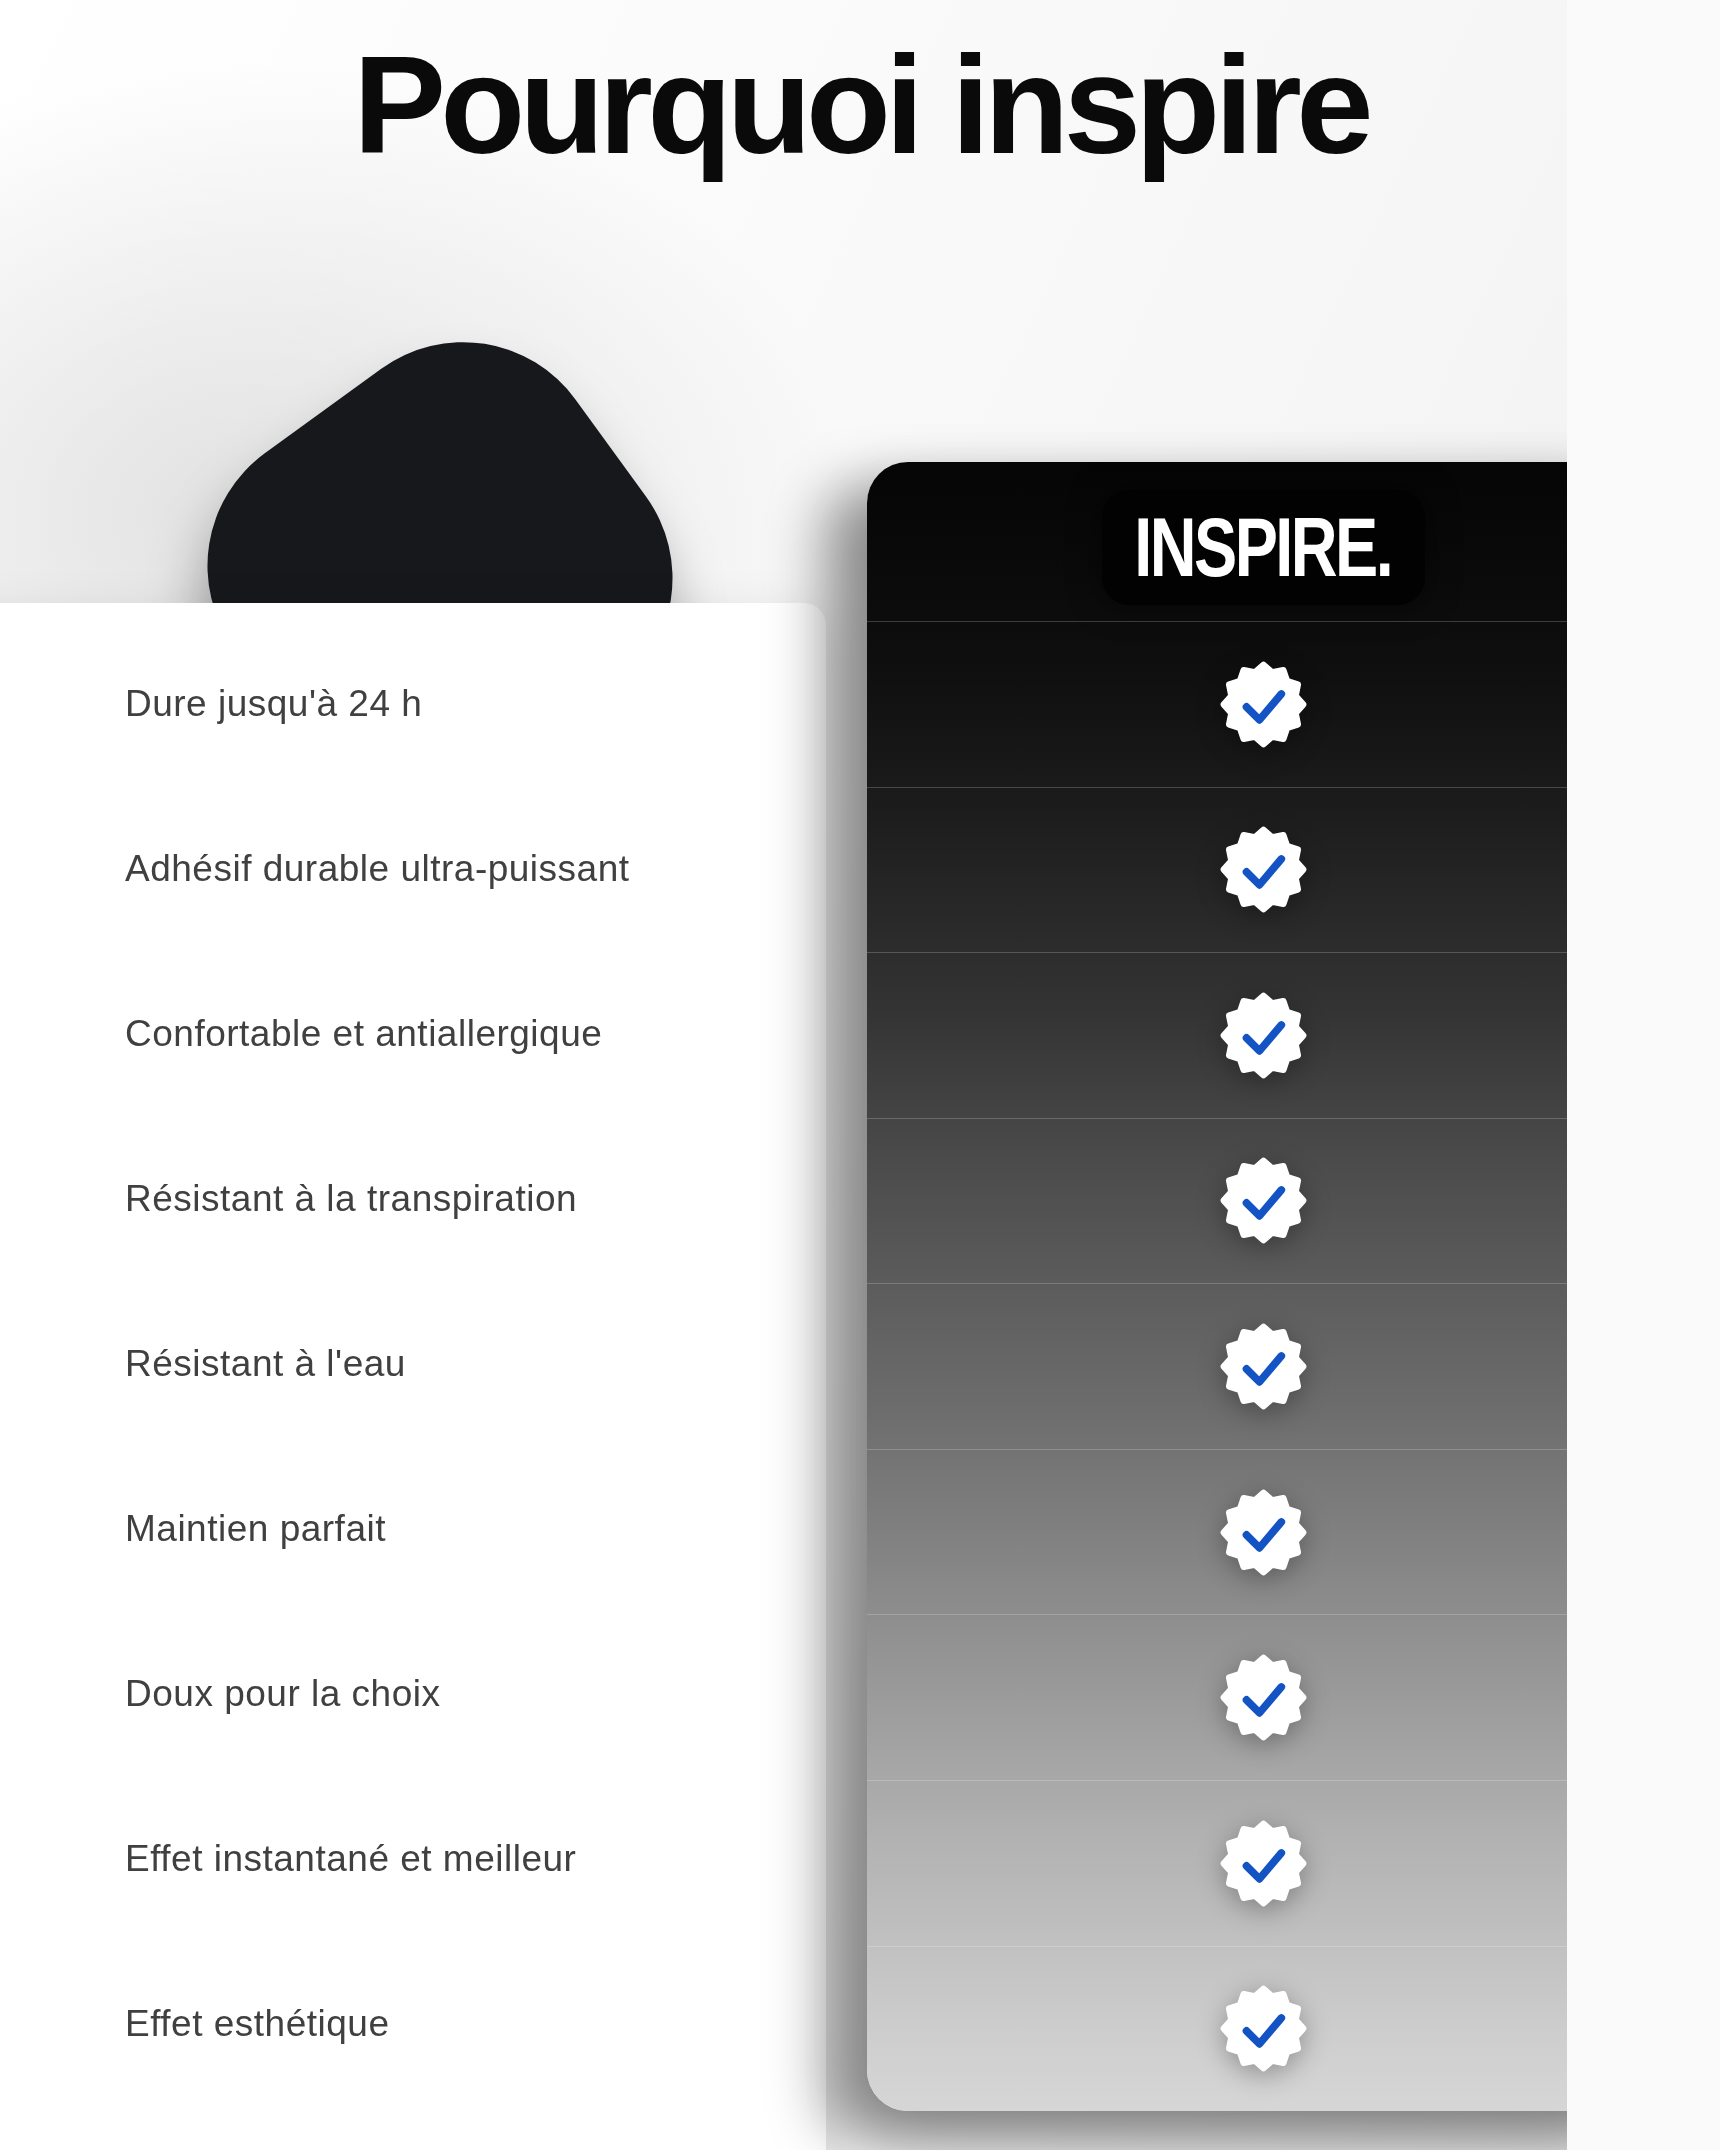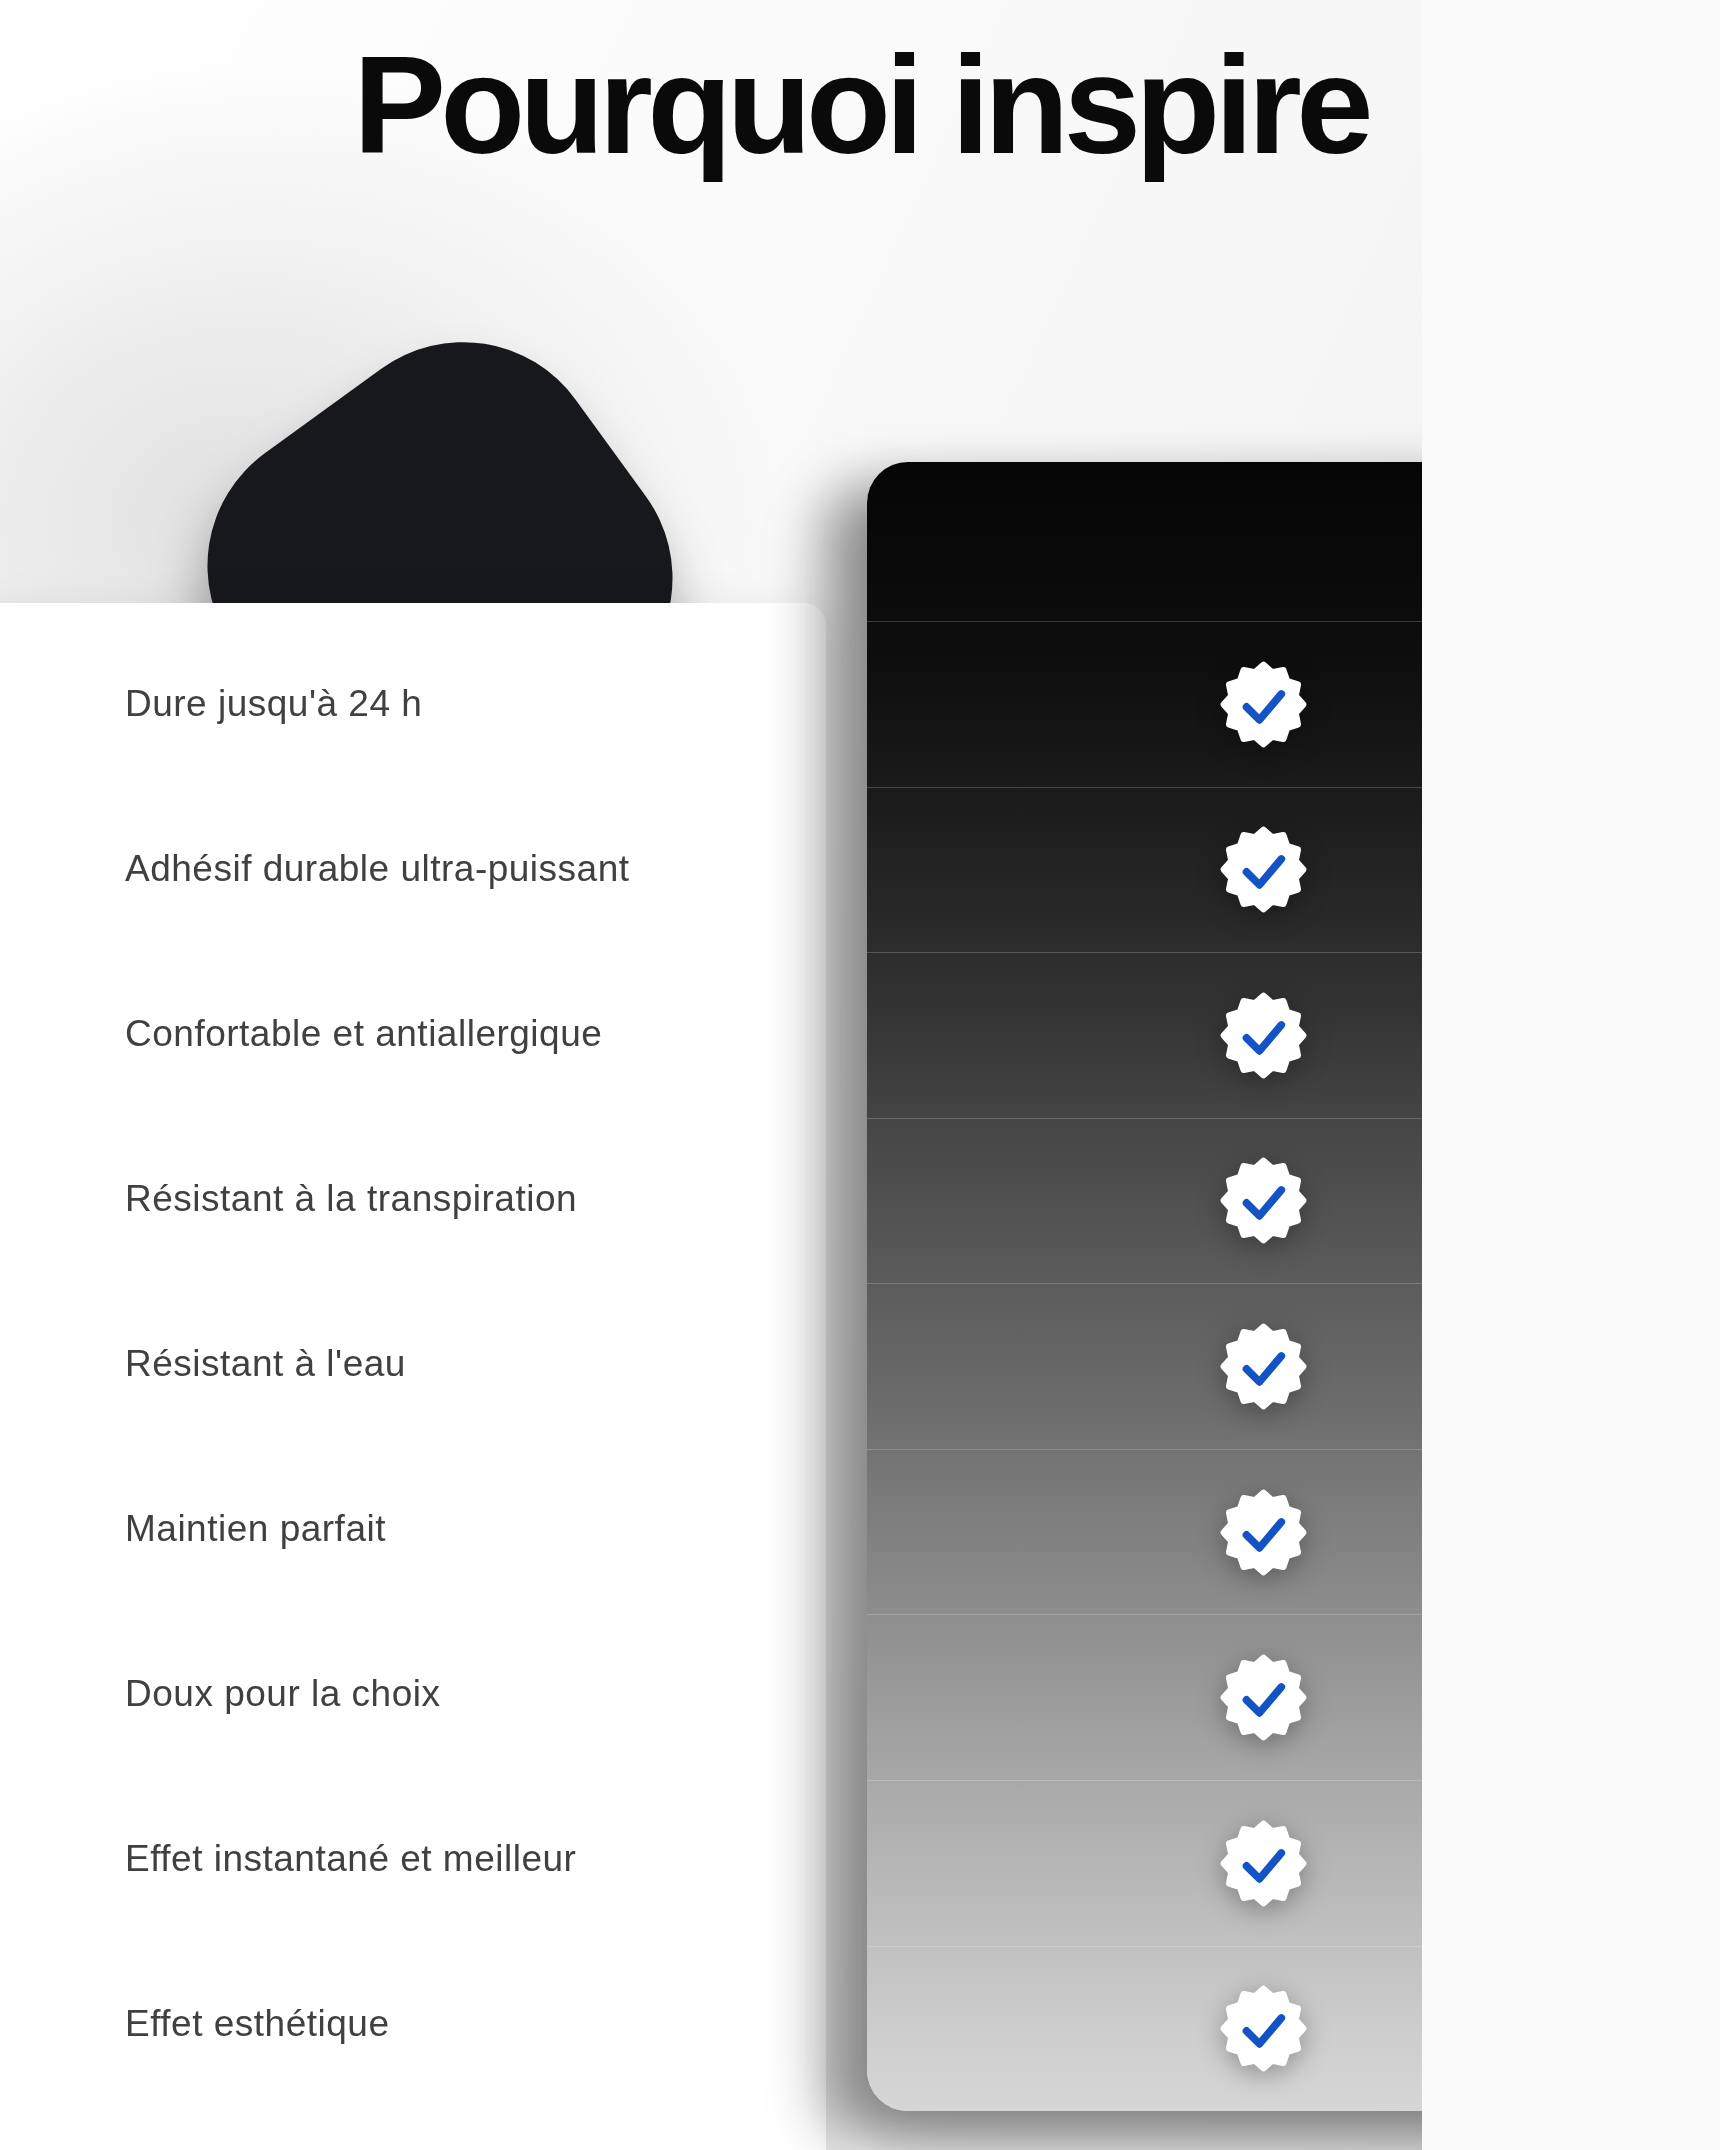--- a/index.html
+++ b/index.html
@@ -6,21 +6,21 @@
     --accent-blue:#1b4bcb;
     --check-blue:#1353c4;
   }
   *{box-sizing:border-box;}
   html,body{
     width:1721px;height:2151px;margin:0;padding:0;overflow:hidden;
     font-family:"Liberation Sans", sans-serif;
     background:#fafafa;
   }
   .stage{
-    position:relative;width:1422px;height:2151px;overflow:hidden;
+    position:relative;width:1567px;height:2151px;overflow:hidden;
     background:
       radial-gradient(55% 30% at 16% 24%, rgba(222,222,222,.9) 0%, rgba(222,222,222,0) 70%),
       linear-gradient(115deg,#ffffff 0%,#f7f7f7 55%,#ededed 100%);
   }
 
   
   .title-wrap{
     position:absolute;top:24px;left:0;width:1721px;text-align:center;z-index:1;
     color:#0a0a0a;
   }
@@ -147,20 +147,25 @@
         <div class="feature-row">
     <span class="feature-label">Effet instantané et meilleur</span>
   </div>
         <div class="feature-row">
     <span class="feature-label">Effet esthétique</span>
   </div>
       </div>
   </div>
 
   <div class="panel">
+    <div class="panel-header">
+      <div class="brand-box">
+        <span class="brand-text">INSPIRE.</span>
+      </div>
+    </div>
     <div class="panel-rows">
         <div class="panel-row">
     <svg class="badge" viewBox="0 0 110 110" aria-hidden="true">
       <path class="seal" d="M104,55 L94.6,65.6 L97.4,79.5 L84,84 L79.5,97.4 L65.6,94.6 L55,104 L44.4,94.6 L30.5,97.4 L26,84 L12.6,79.5 L15.4,65.6 L6,55 L15.4,44.4 L12.6,30.5 L26,26 L30.5,12.6 L44.4,15.4 L55,6 L65.6,15.4 L79.5,12.6 L84,26 L97.4,30.5 L94.6,44.4 Z"></path>
       <path class="check" d="M34,58 L50,74 L77,42"></path>
     </svg>
   </div>
         <div class="panel-row">
     <svg class="badge" viewBox="0 0 110 110" aria-hidden="true">
       <path class="seal" d="M104,55 L94.6,65.6 L97.4,79.5 L84,84 L79.5,97.4 L65.6,94.6 L55,104 L44.4,94.6 L30.5,97.4 L26,84 L12.6,79.5 L15.4,65.6 L6,55 L15.4,44.4 L12.6,30.5 L26,26 L30.5,12.6 L44.4,15.4 L55,6 L65.6,15.4 L79.5,12.6 L84,26 L97.4,30.5 L94.6,44.4 Z"></path>

